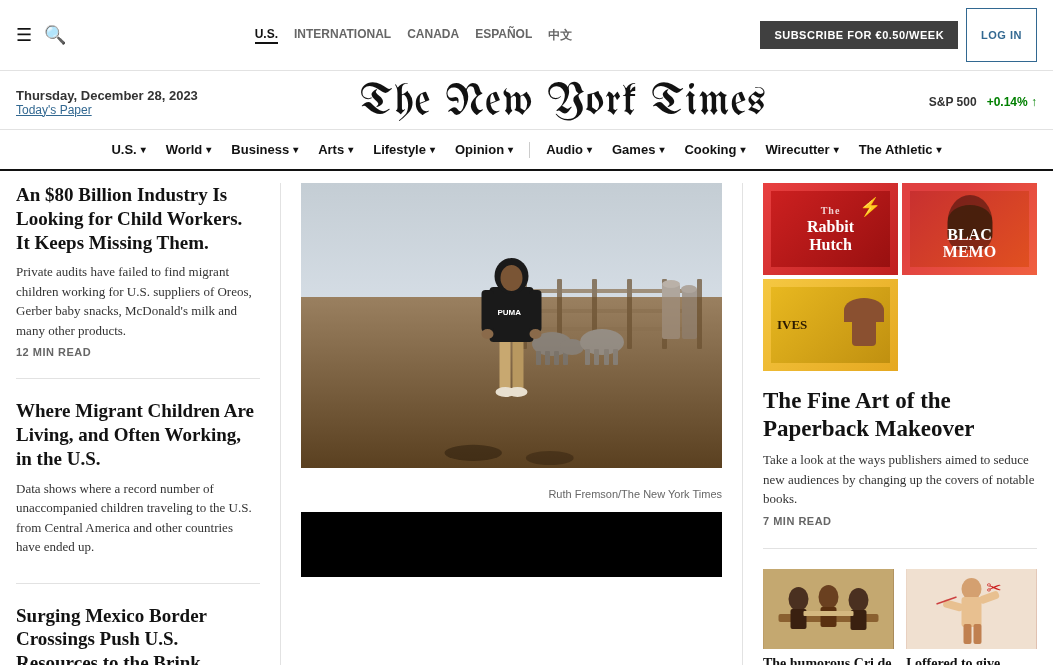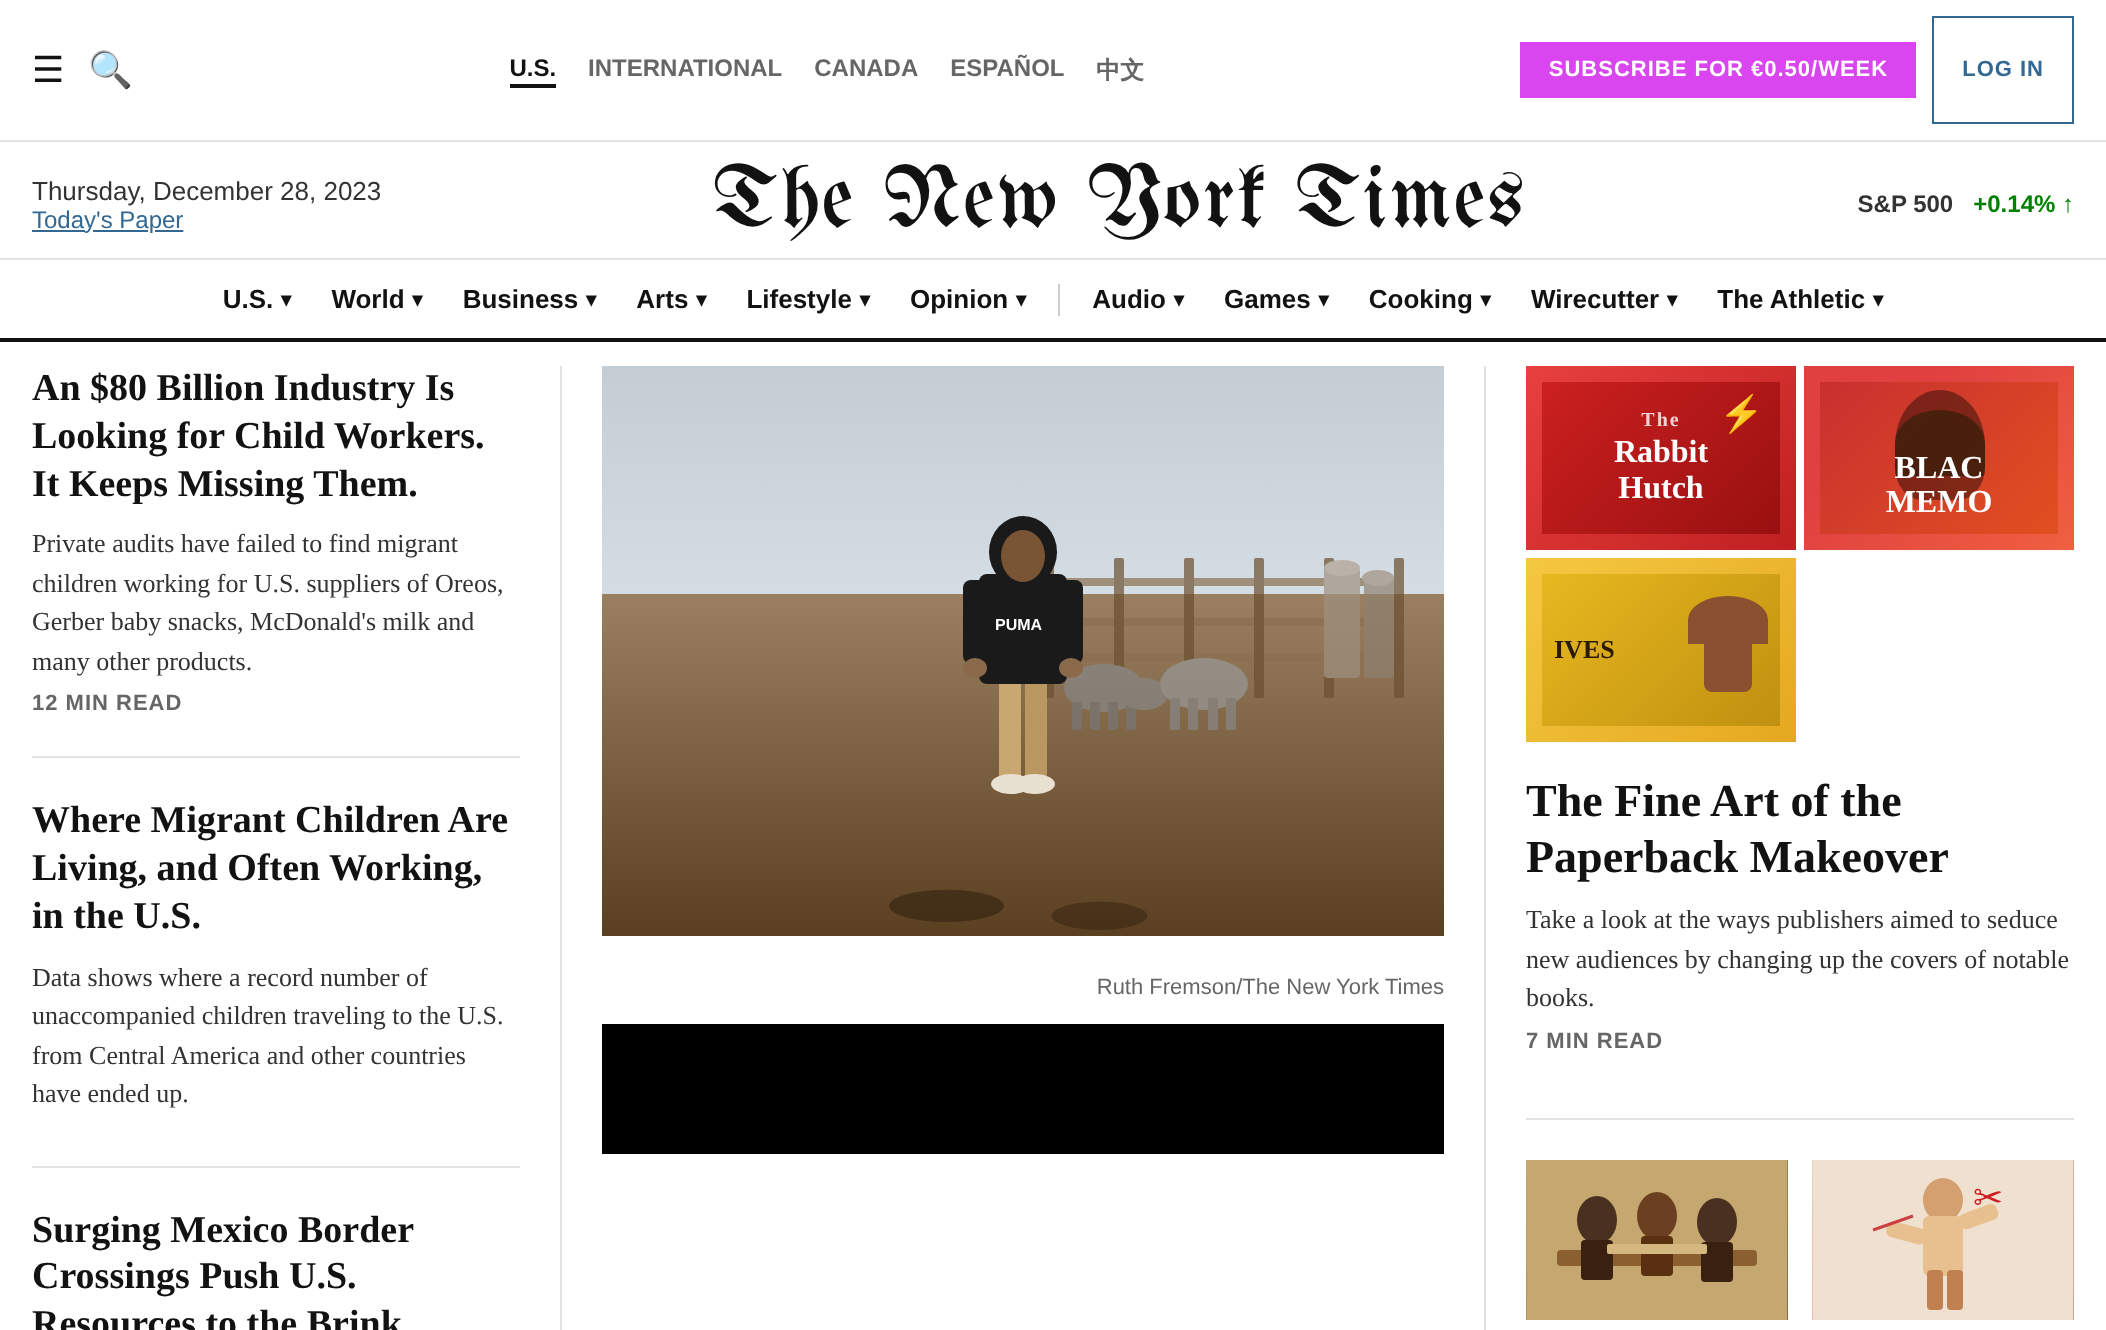--- a/index.html
+++ b/index.html
@@ -29,21 +29,21 @@
       color: #666;
     }
     .top-bar-center a { text-decoration: none; color: #666; }
     .top-bar-center a.active { color: #121212; border-bottom: 2px solid #121212; }
     .top-bar-right {
       display: flex;
       gap: 8px;
       align-items: center;
     }
     .btn-subscribe {
-      background: #d946ef;
+      background: #404040;
       color: #fff;
       border: none;
       padding: 8px 14px;
       font-size: 11px;
       font-weight: 700;
       font-family: Arial, sans-serif;
       cursor: pointer;
       letter-spacing: 0.5px;
     }
     .btn-login {
@@ -64,21 +64,21 @@
       align-items: center;
       justify-content: space-between;
       padding: 8px 16px 4px 16px;
       border-bottom: 1px solid #e2e2e2;
     }
     .masthead-left {
       font-family: Arial, sans-serif;
       font-size: 12px;
       color: #333;
     }
-    .masthead-left .date { font-weight: 400; font-size: 13px; }
+    .masthead-left .date { font-weight: 700; font-size: 13px; }
     .masthead-left .today { font-size: 12px; color: #326891; text-decoration: underline; cursor: pointer; }
     .masthead-center {
       text-align: center;
     }
     .masthead-center .nyt-title {
       font-family: 'Old English Text MT', 'UnifrakturMaguntia', Georgia, serif;
       font-size: 44px;
       font-weight: 400;
       letter-spacing: 1px;
       color: #121212;
@@ -251,21 +251,21 @@
       color: #333;
       margin-bottom: 6px;
     }
     .right-article-meta {
       font-family: Arial, sans-serif;
       font-size: 11px;
       font-weight: 700;
       color: #666;
       text-transform: uppercase;
       letter-spacing: 0.5px;
-      margin-bottom: 32px;
+      margin-bottom: 21px;
     }
     .right-divider { border-top: 1px solid #e2e2e2; padding-top: 12px; }
     .bottom-right-grid {
       display: grid;
       grid-template-columns: 1fr 1fr;
       gap: 12px;
       margin-top: 8px;
     }
     .bottom-right-item {}
     .bottom-right-image {

